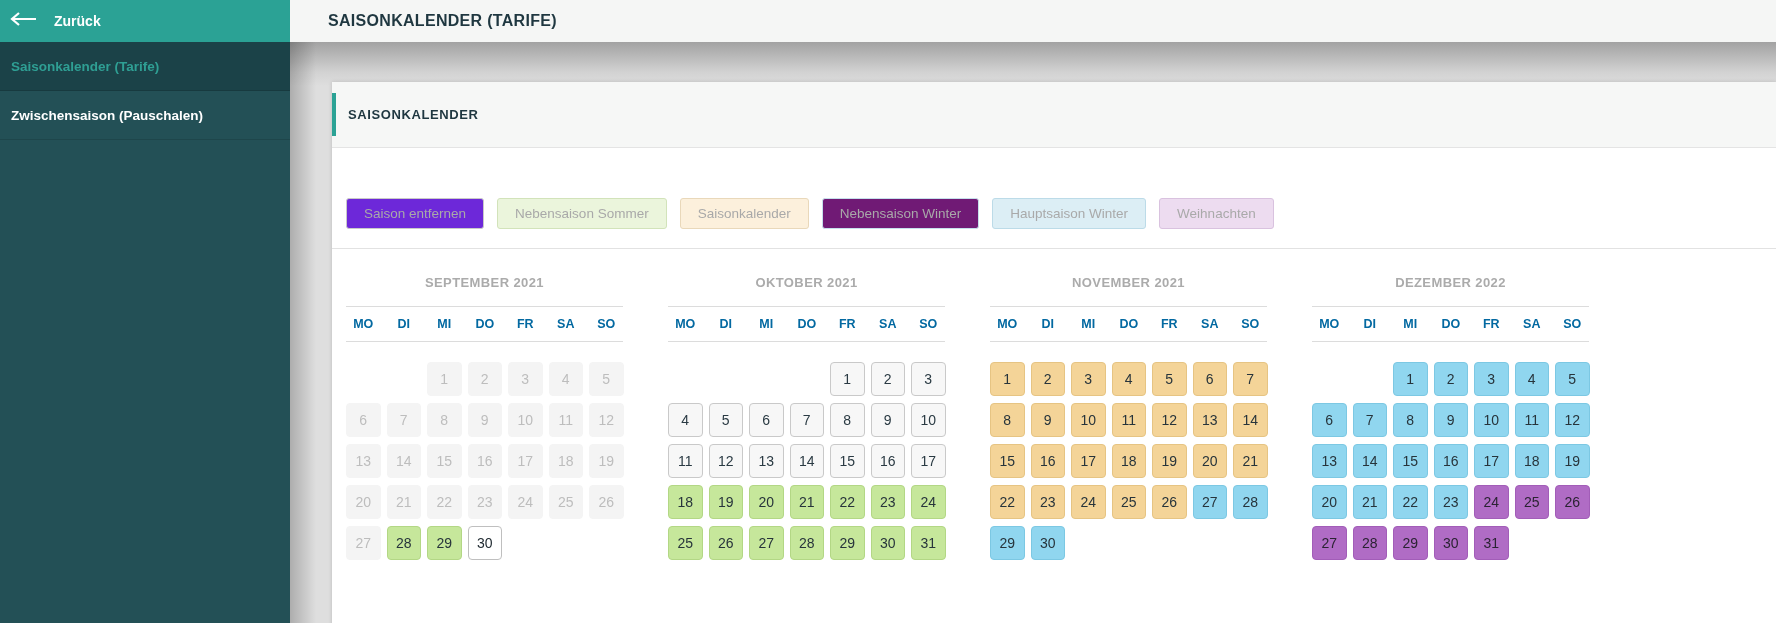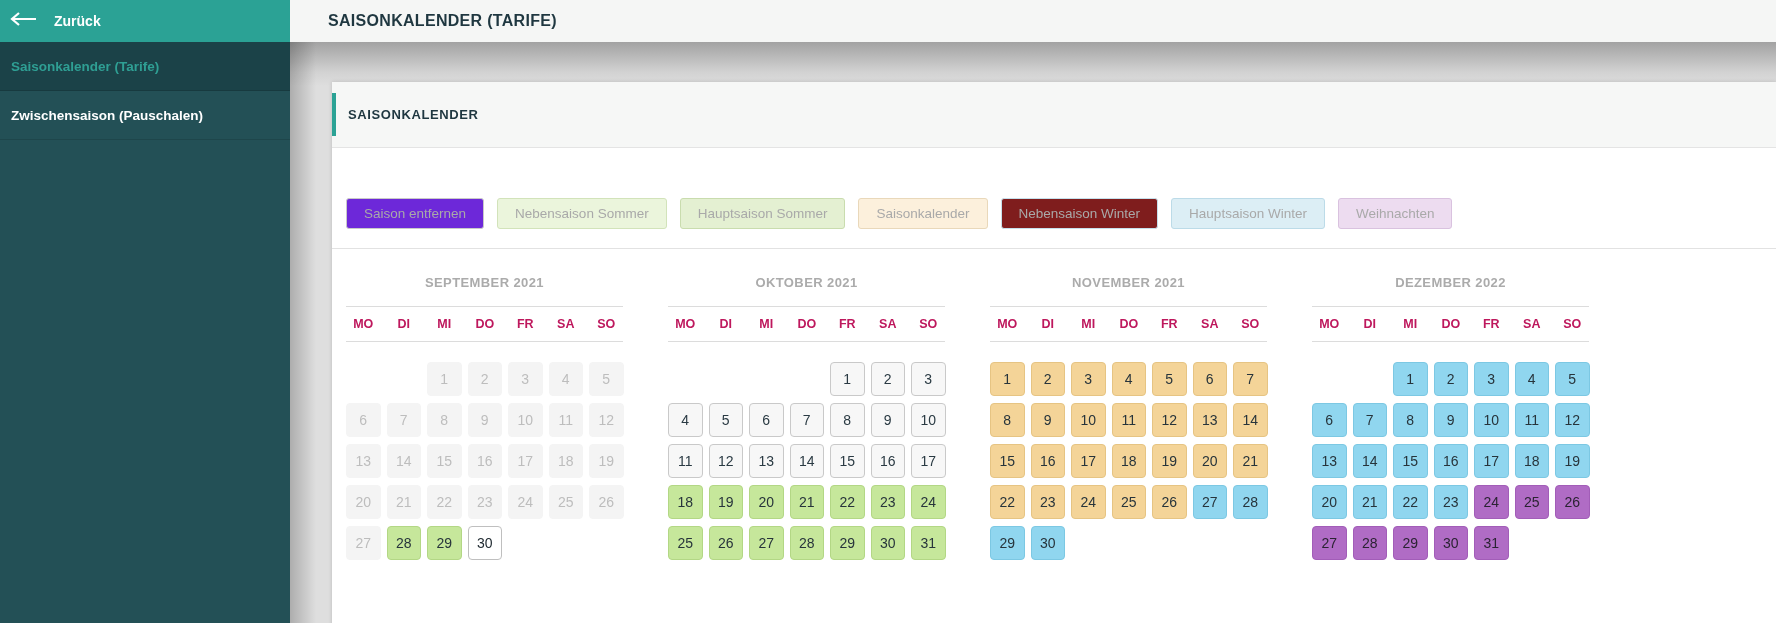--- a/index.html
+++ b/index.html
@@ -49,21 +49,21 @@
                 font-family:"Liberation Sans", sans-serif; }
 
   
   .section-calendars { padding:26px 0 30px 14px; display:flex; gap:45px; }
   .month { width:277px; }
   .month-title { text-align:center; font-size:13px; font-weight:bold; color:#ababab;
                  letter-spacing:0.4px; margin-bottom:16px; }
   .weekday-row { display:grid; grid-template-columns:repeat(7,34.5px); gap:6px;
                  border-top:1px solid #dcdcdc; border-bottom:1px solid #dcdcdc;
                  height:36px; align-items:center; }
-  .weekday { text-align:center; font-size:12.5px; font-weight:bold; color:#be185d; }
+  .weekday { text-align:center; font-size:12.5px; font-weight:bold; color:#0369a1; }
   .day-grid { margin-top:20px; display:grid; grid-template-columns:repeat(7,34.5px);
               gap:7px 6px; }
   .day-cell { width:34.5px; height:34px; border-radius:4px; display:flex;
               align-items:center; justify-content:center; font-size:14px;
               border:1px solid transparent; cursor:pointer; }
   .day-empty { width:34.5px; height:34px; }
 </style>
 </head>
 <body>
 
@@ -87,23 +87,22 @@
   <div class="content">
     <div class="card">
       <div class="card-header">
         <div class="accent-bar"></div>
         <div class="card-title">SAISONKALENDER</div>
       </div>
       <div class="section-buttons">
         <div class="btn-row" id="season-buttons">
             <button class="season-btn" style="background: #6d28d9; border-color: rgb(201, 201, 201);">Saison entfernen</button>
             <button class="season-btn" style="background: rgb(235, 245, 220); border-color: rgb(210, 227, 186); text-align: center;">Nebensaison Sommer</button>
-            <button class="season-btn" style="background: rgb(228, 240, 210); border-color: rgb(201, 220, 174);">Hauptsaison Sommer</button>
             <button class="season-btn" style="background: rgb(252, 240, 220); border-color: rgb(233, 216, 186);">Saisonkalender</button>
-            <button class="season-btn" style="background: #7f1d1d; border-color: rgb(198, 224, 236);">Nebensaison Winter</button>
+            <button class="season-btn" style="background: #701a75; border-color: rgb(198, 224, 236);">Nebensaison Winter</button>
             <button class="season-btn" style="background: rgb(220, 238, 245); border-color: rgb(188, 219, 232);">Hauptsaison Winter</button>
             <button class="season-btn" style="background: rgb(237, 220, 240); border-color: rgb(217, 194, 223);">Weihnachten</button>
           </div>
       </div>
       <div class="section-calendars" id="months">
           <div class="month">
             <div class="month-title">SEPTEMBER 2021</div>
             <div class="weekday-row">
               <div class="weekday">MO</div>
               <div class="weekday">DI</div>

